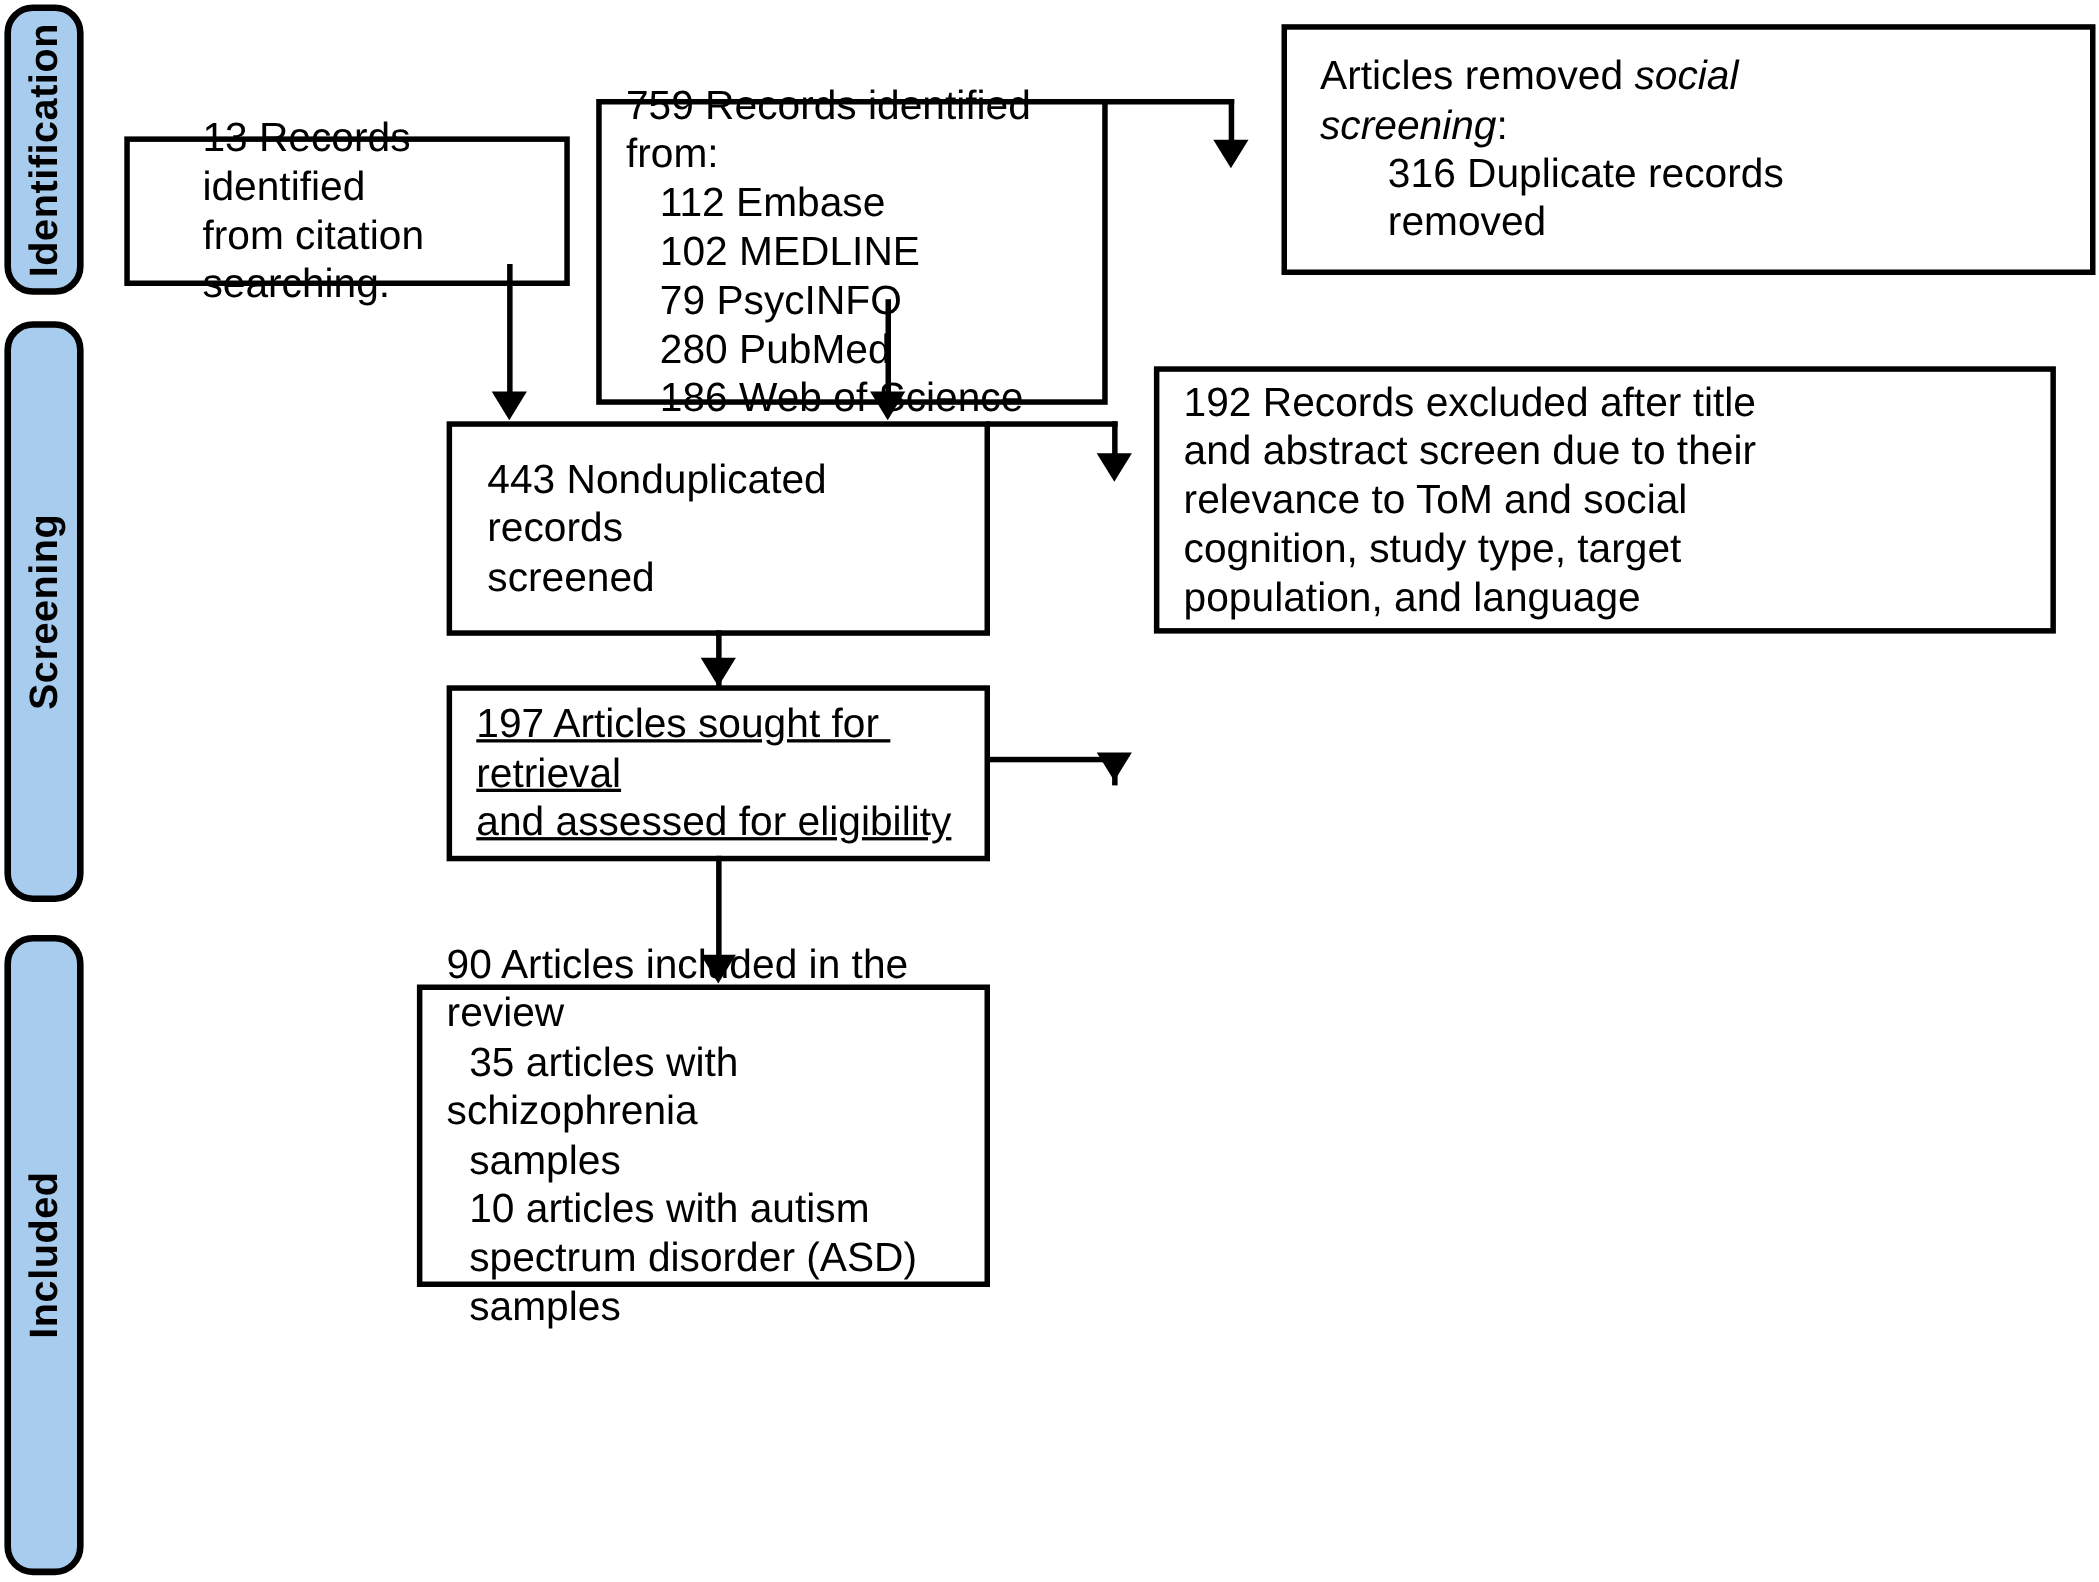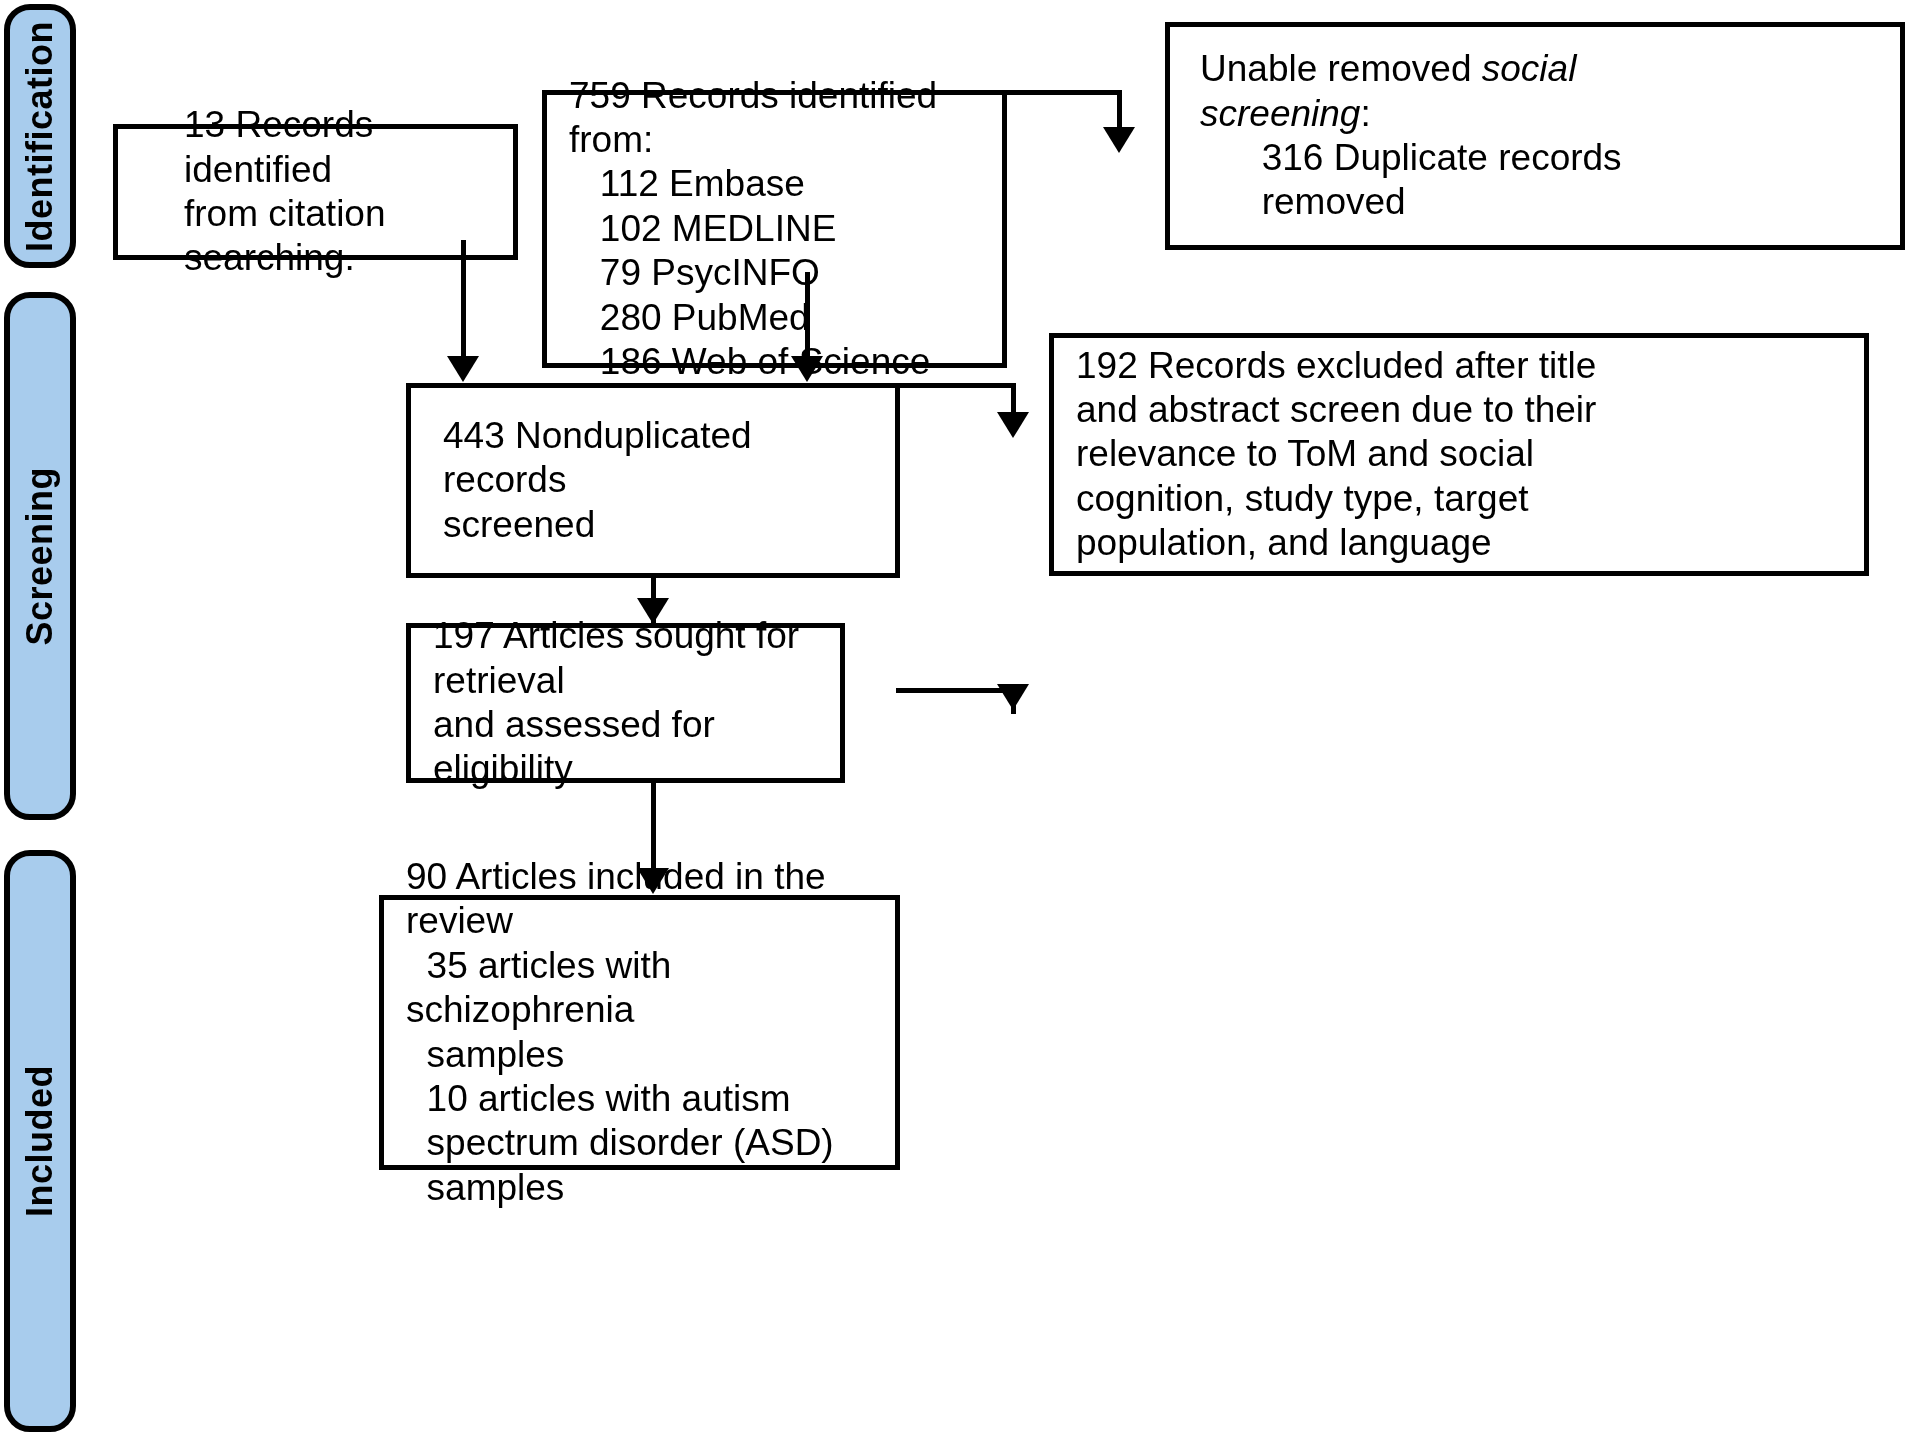--- a/index.html
+++ b/index.html
@@ -99,39 +99,39 @@
   <div class="box" style="left:542px; top:90px; width:465px; height:278px;">
     <div class="box-text">759 Records identified from:
    112 Embase
    102 MEDLINE
    79 PsycINFO
    280 PubMed
    186 Web of Science</div>
   </div>
 
   <div class="box" style="left:1165px; top:22px; width:740px; height:228px;">
-    <div class="box-text" style="padding:0 30px;"><span>Unable removed </span><span class="ital">social</span><br><span class="ital">screening</span><span>:</span><span>
+    <div class="box-text" style="padding:0 30px;"><span>Articles removed </span><span class="ital">social</span><br><span class="ital">screening</span><span>:</span><span>
       316 Duplicate records
       removed</span></div>
   </div>
 
   <div class="box" style="left:406px; top:383px; width:494px; height:195px;">
     <div class="box-text" style="padding:0 32px;">443 Nonduplicated records
 screened</div>
   </div>
 
   <div class="box" style="left:1049px; top:333px; width:820px; height:243px;">
     <div class="box-text">192 Records excluded after title
 and abstract screen due to their
 relevance to ToM and social
 cognition, study type, target
 population, and language</div>
   </div>
 
-  <div class="box" style="left:406px; top:623px; width:439px; height:160px;">
+  <div class="box" style="left:406px; top:623px; width:494px; height:160px;text-decoration:underline;">
     <div class="box-text">197 Articles sought for retrieval
 and assessed for eligibility</div>
   </div>
 
 
   <div class="box" style="left:379px; top:895px; width:521px; height:275px;">
     <div class="box-text">90 Articles included in the review
   35 articles with schizophrenia
   samples
   10 articles with autism

